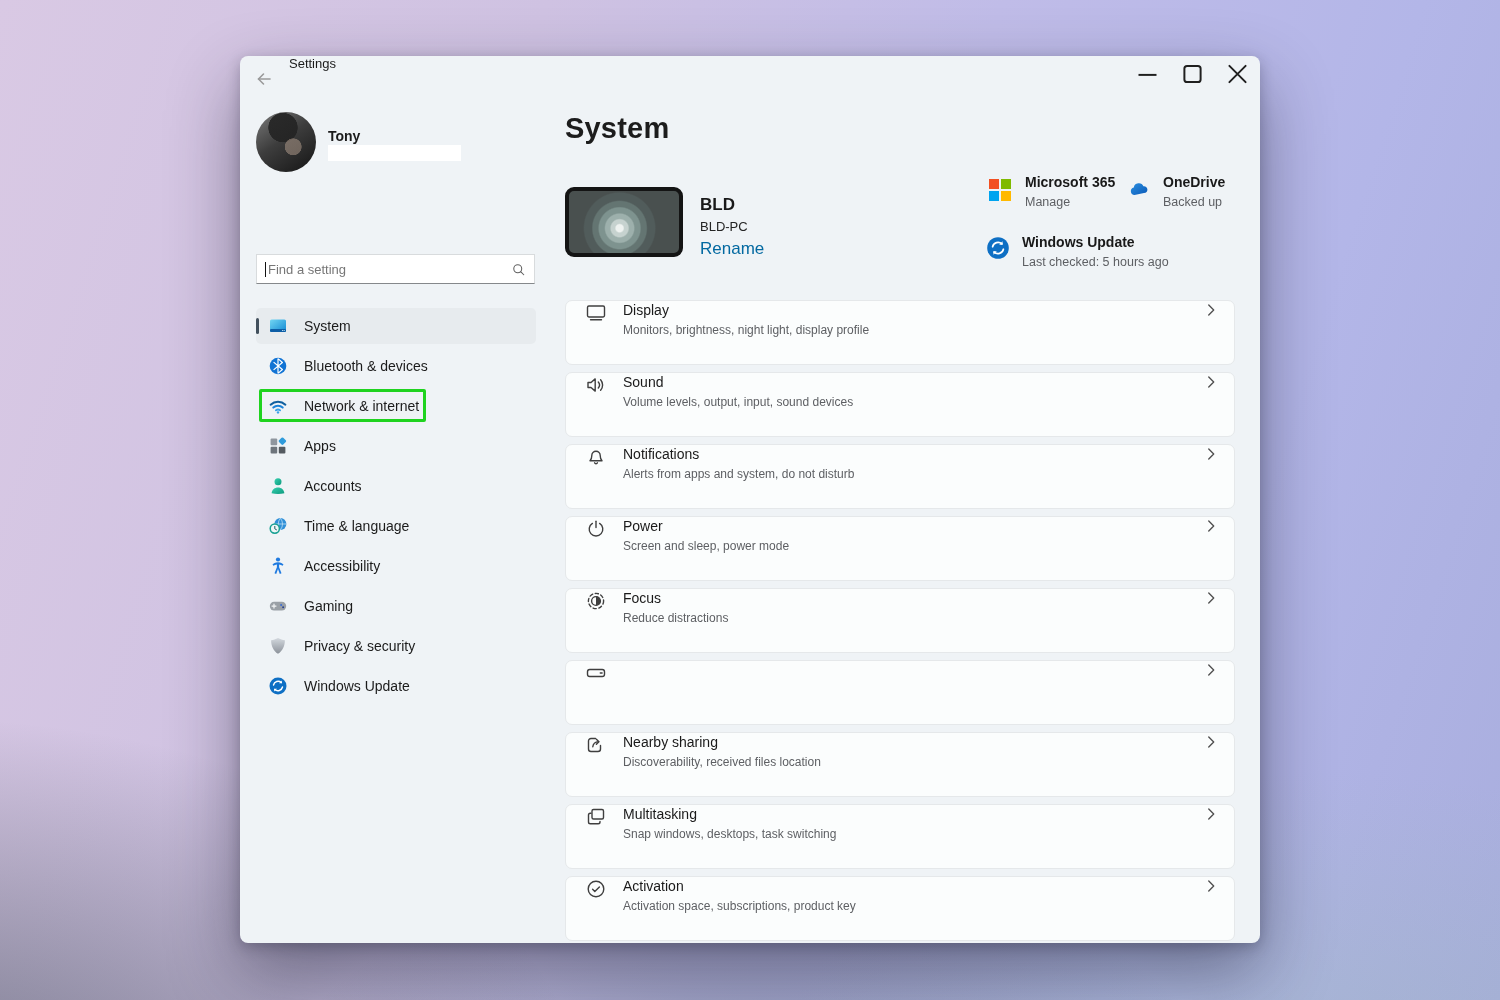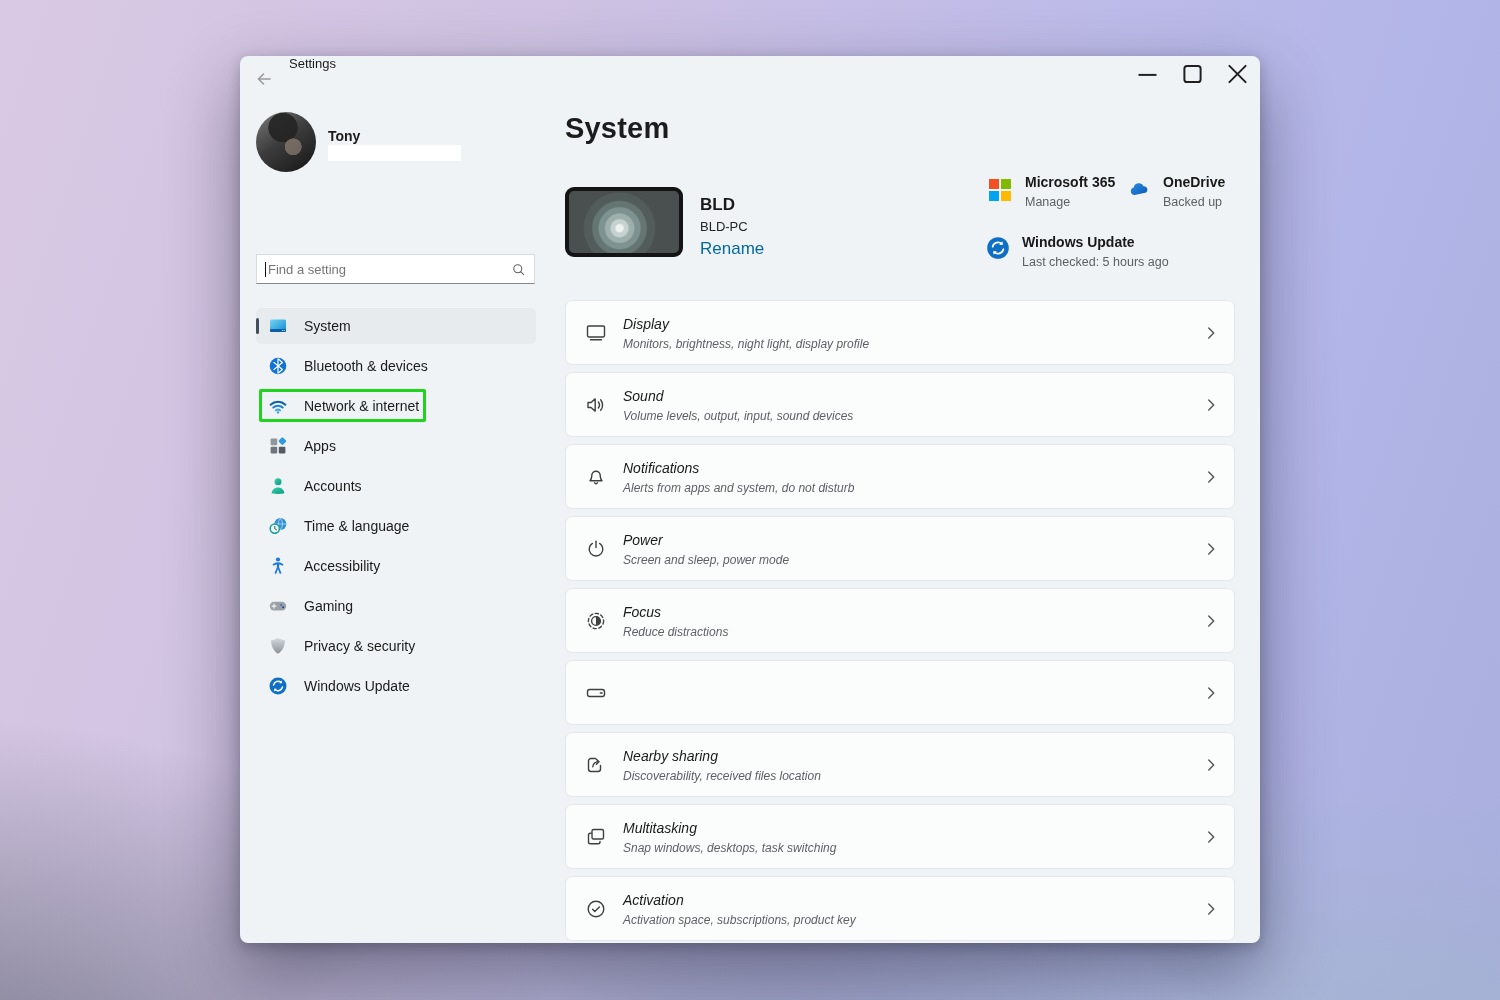--- a/index.html
+++ b/index.html
@@ -77,21 +77,21 @@
   .st-od  { left:526px; top:118px; }
   .st-wu  { left:385px; top:178px; }
   .st-icon { width:24px; height:24px; margin-right:12px; margin-top:2px; }
   .st-title { font-size:14px; font-weight:700; color:#191919; line-height:17px; }
   .st-sub { font-size:12.5px; color:#5d5f63; margin-top:4px; }
   .mslogo { display:grid; grid-template-columns:10px 10px; grid-template-rows:10px 10px; gap:2px; margin-top:3px; }
   .mslogo span { display:block; }
 
   .cards { position:absolute; left:0; top:244px; width:670px; }
   .card { height:65px; margin-bottom:7px; background:#fbfdfd; border:1px solid #e5e8ea;
-    border-radius:7px; display:flex; align-items:center; padding:0 14px 0 18px;font-style:italic; }
+    border-radius:7px; display:flex; align-items:flex-start; padding:0 14px 0 18px; }
   .cicon { width:24px; height:24px; flex:0 0 24px; color:#3f3f3f; }
   .ctext { margin-left:15px; }
   .ctitle { font-size:14px; color:#1a1a1a; }
   .csub { font-size:12px; color:#5d5f63; margin-top:4px; }
   .chev { margin-left:auto; width:18px; height:18px; color:#4f4f4f; }
 
   svg { display:block; width:100%; height:100%; }
 </style>
 </head>
 <body>

